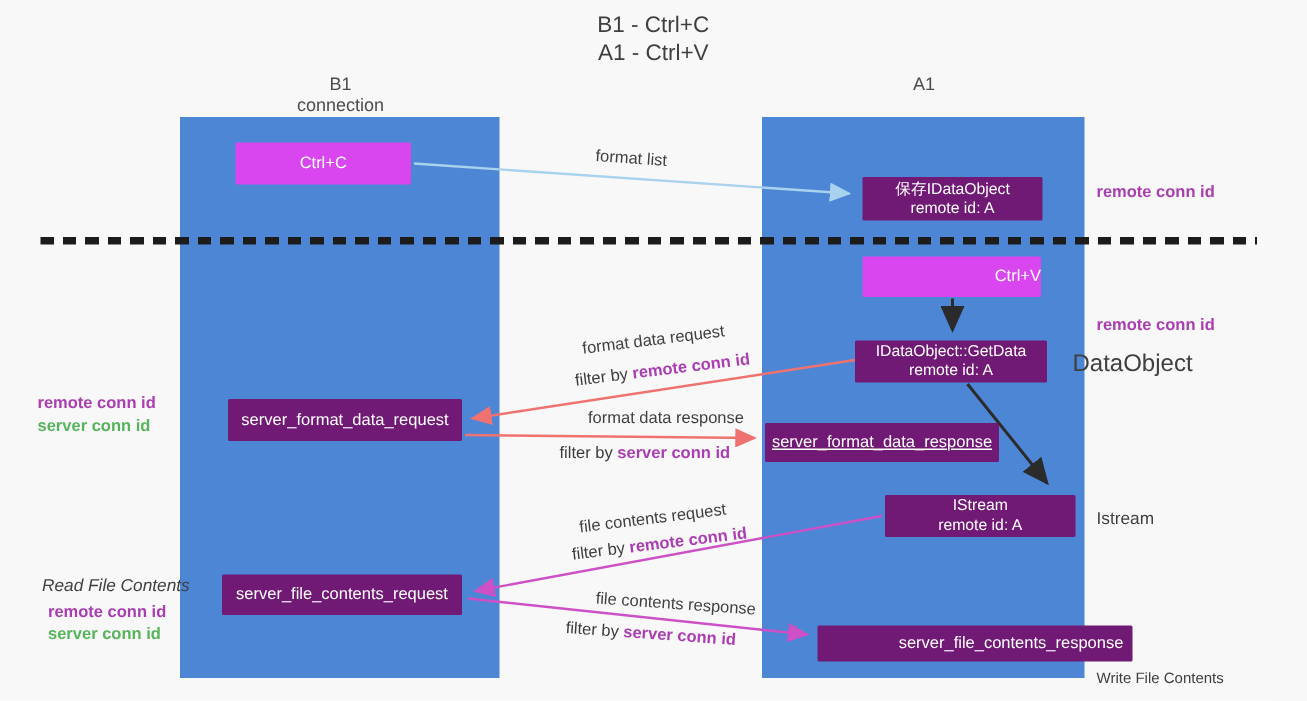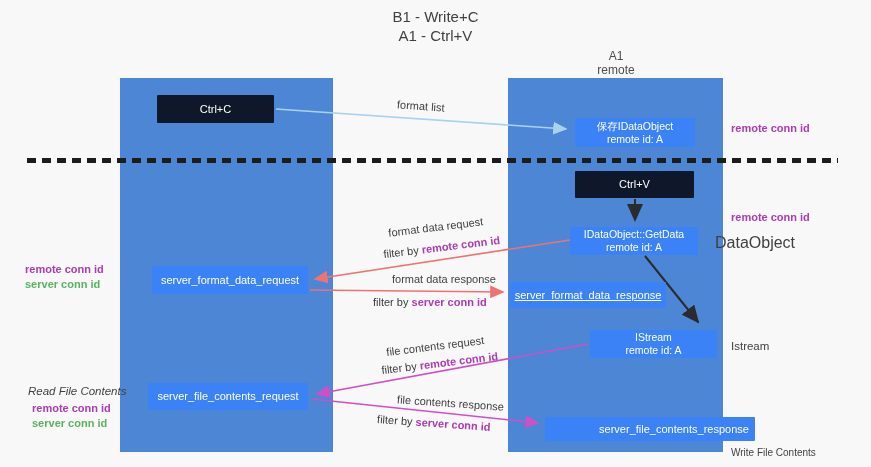--- a/index.html
+++ b/index.html
@@ -8,44 +8,47 @@
     font-family:"Liberation Sans",sans-serif;overflow:hidden;
   }
   .abs{position:absolute;}
   .title{left:0;right:0;top:7px;text-align:center;font-size:15px;line-height:19px;color:#3f3f3f;}
   .colhead{top:49px;width:140px;text-align:center;font-size:12px;line-height:14px;color:#4c4c4c;}
   .col{top:78px;height:374px;background:#4e86d6;}
   .dash{left:27px;top:158px;width:811px;height:5px;
     background:repeating-linear-gradient(90deg,#1c1c1c 0 9px,transparent 9px 15px);}
   .box{display:flex;flex-direction:column;align-items:center;justify-content:center;
     color:#fff;font-size:11px;line-height:13px;text-align:center;border-radius:1px;}
-  .green{background:#0f172a;}
-  .orange{background:#3b82f6;}
+  .green{background:#d946ef;}
+  .orange{background:#701a75;}
   svg.arrows{position:absolute;left:0;top:0;z-index:3;pointer-events:none;}
   .lbl{font-size:11px;color:#3f3f3f;white-space:nowrap;z-index:4;}
   .purple{color:#ab3db2;font-weight:bold;}
   .greentxt{color:#57b45c;font-weight:bold;}
   .blk{color:#3b3b3b;font-weight:normal;}
   .r-neg7{transform:rotate(-7deg);}
   .r-pos4{transform:rotate(4deg);}
   .z2{z-index:2;} .z3{z-index:3;}
 </style>
 </head>
 <body>
 
 <div id="canvas">
 
   <div class="abs title">
-    <div>B1 - Write+C</div>
+    <div>B1 - Ctrl+C</div>
     <div>A1 - Ctrl+V</div>
   </div>
 
+  <div class="abs colhead" style="left:157px;">
+    <div>B1</div>
+    <div>connection</div>
+  </div>
   <div class="abs colhead" style="left:546px;">
     <div>A1</div>
-    <div>remote</div>
   </div>
 
   <div class="abs col" style="left:120px;width:213px;"></div>
   <div class="abs col" style="left:508px;width:215px;"></div>
 
   <div class="abs dash z2"></div>
 
   <svg class="arrows" width="871" height="467" viewBox="0 0 871 467">
     <defs>
       <marker id="mBlue" markerWidth="9" markerHeight="8" refX="8" refY="4" orient="auto">
@@ -72,21 +75,21 @@
 
   <div class="abs box green z3" style="left:157px;top:95px;width:117px;height:28px;">
     <span>Ctrl+C</span>
   </div>
 
   <div class="abs box orange z3" style="left:575px;top:118px;width:120px;height:29px;font-size:10.5px;">
     <span>保存IDataObject</span>
     <span>remote id: A</span>
   </div>
 
-  <div class="abs box green z3" style="left:575px;top:171px;width:119px;height:27px;">
+  <div class="abs box green z3" style="left:575px;top:171px;width:119px;height:27px;align-items:flex-end;">
     <span>Ctrl+V</span>
   </div>
 
   <div class="abs box orange z3" style="left:570px;top:227px;width:128px;height:28px;font-size:10.5px;">
     <span>IDataObject::GetData</span>
     <span>remote id: A</span>
   </div>
 
   <div class="abs box orange z3" style="left:152px;top:266px;width:156px;height:28px;">
     <span>server_format_data_request</span>

